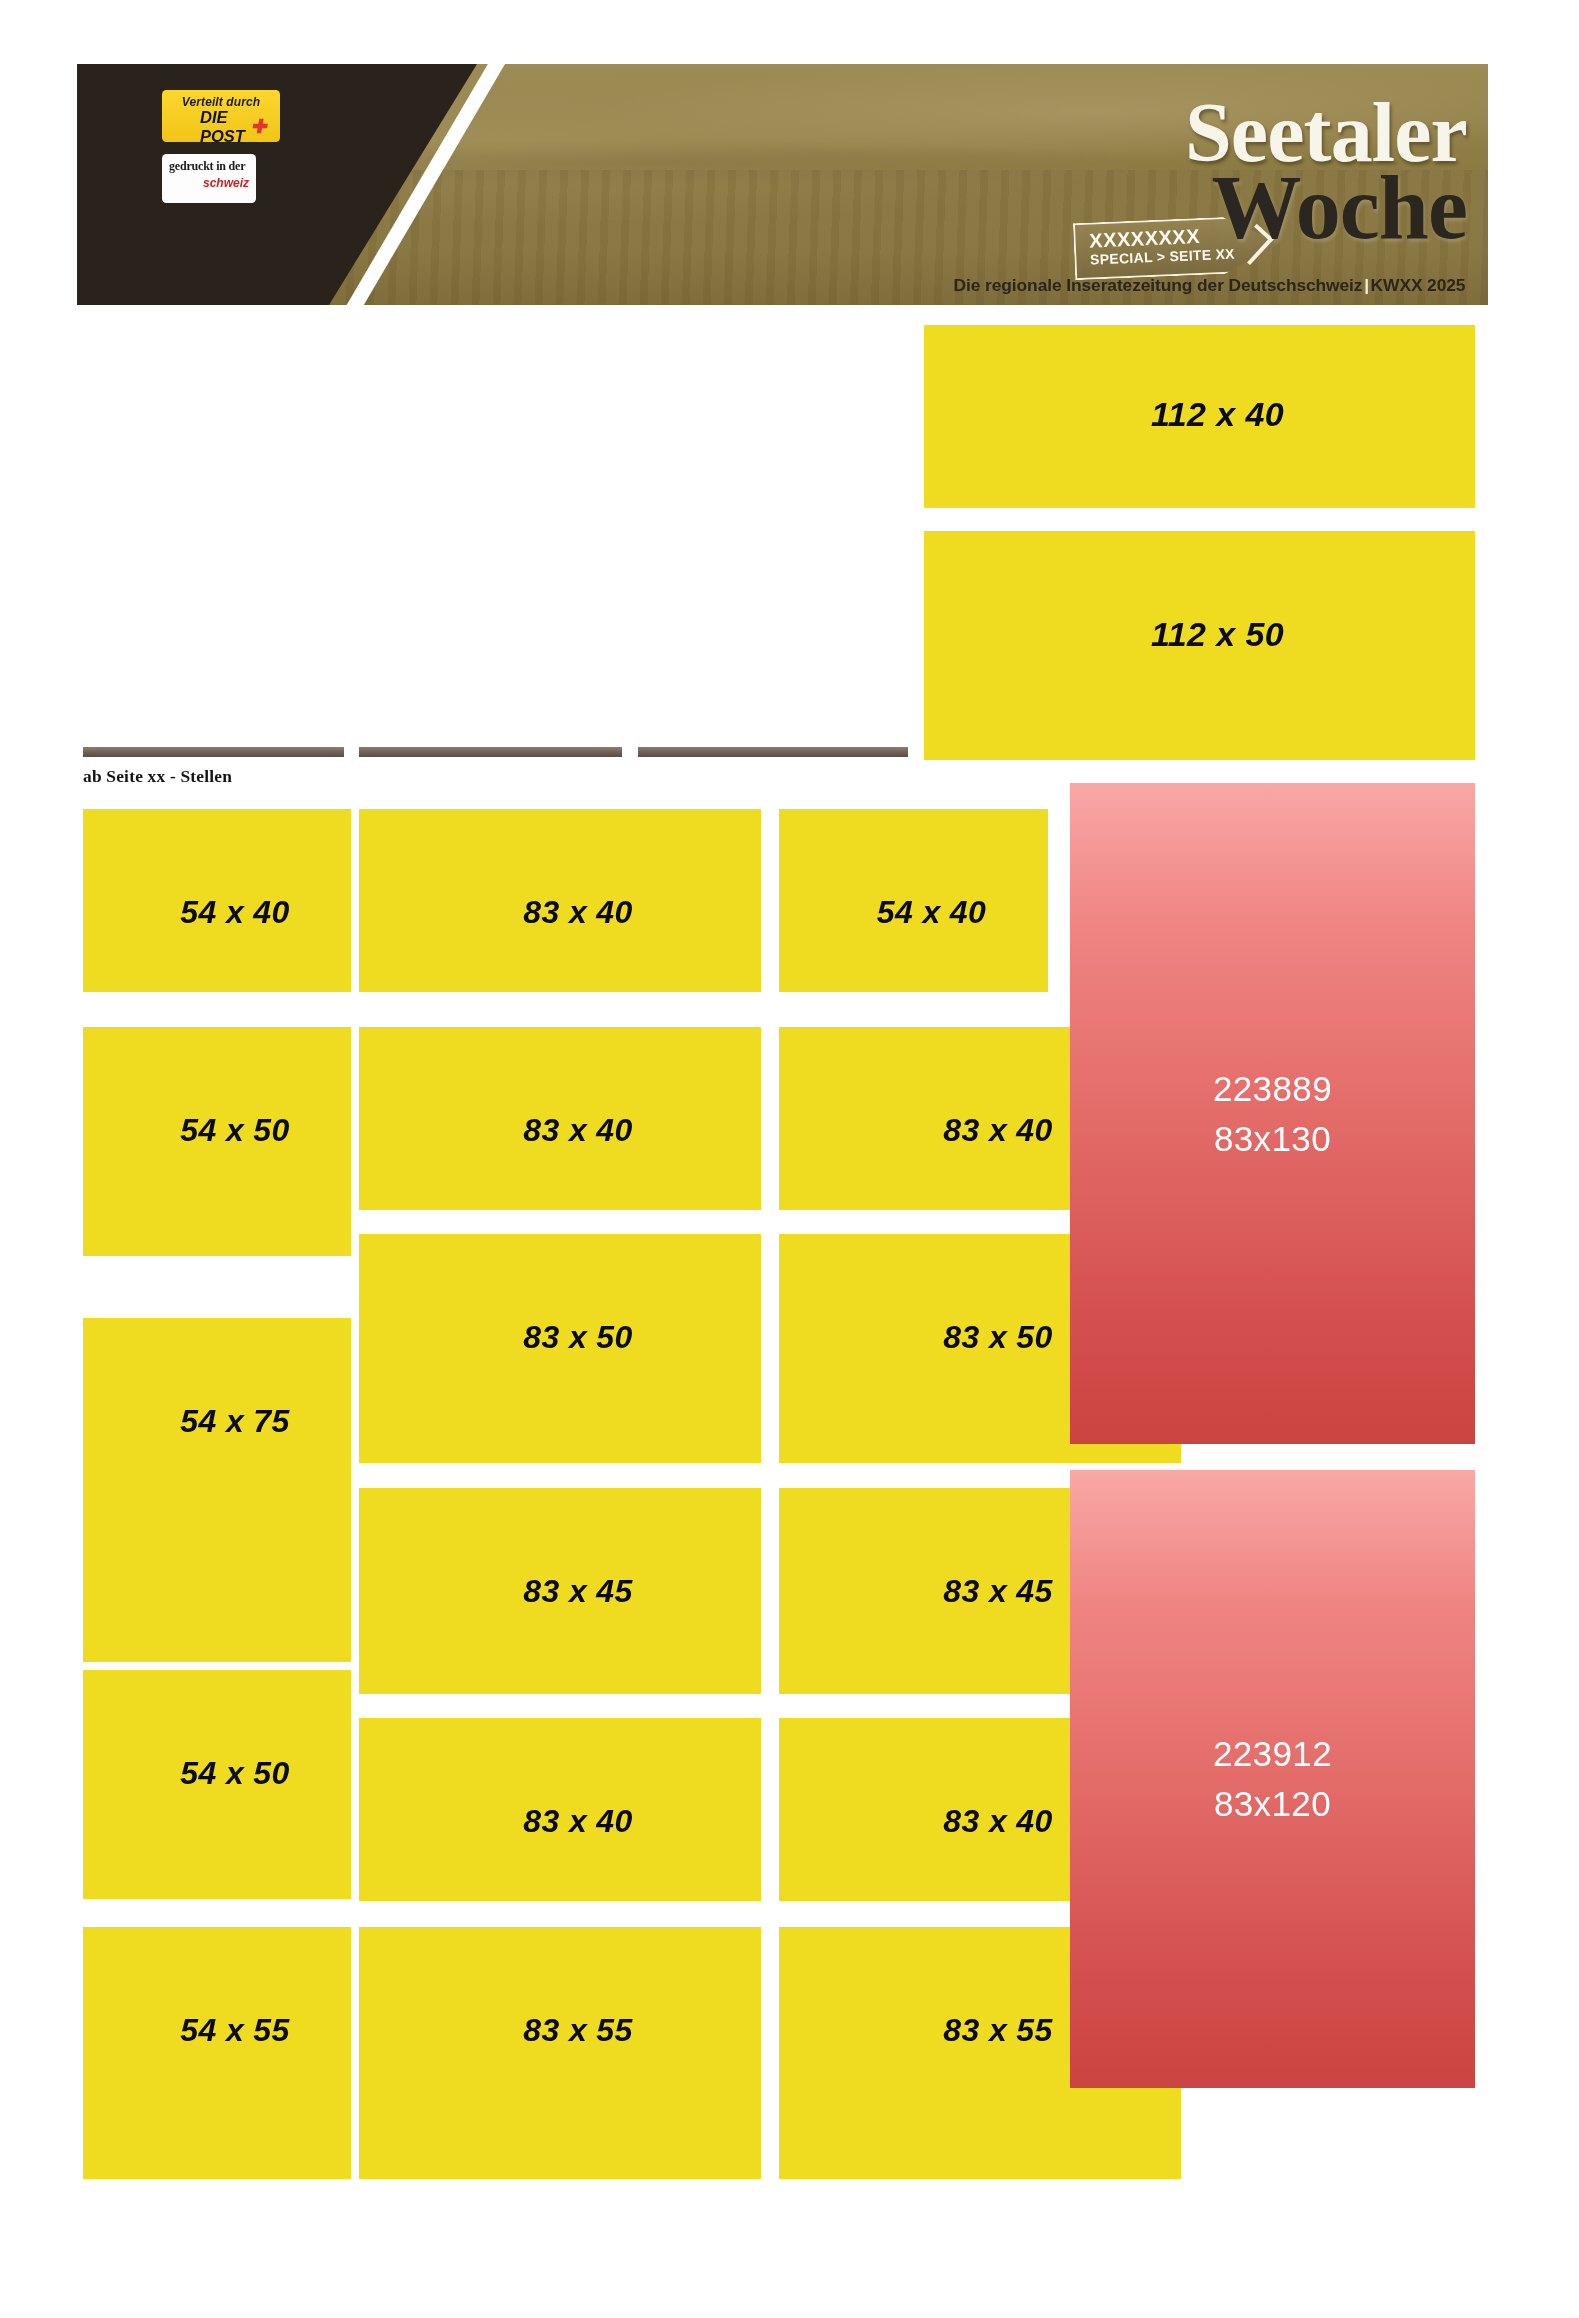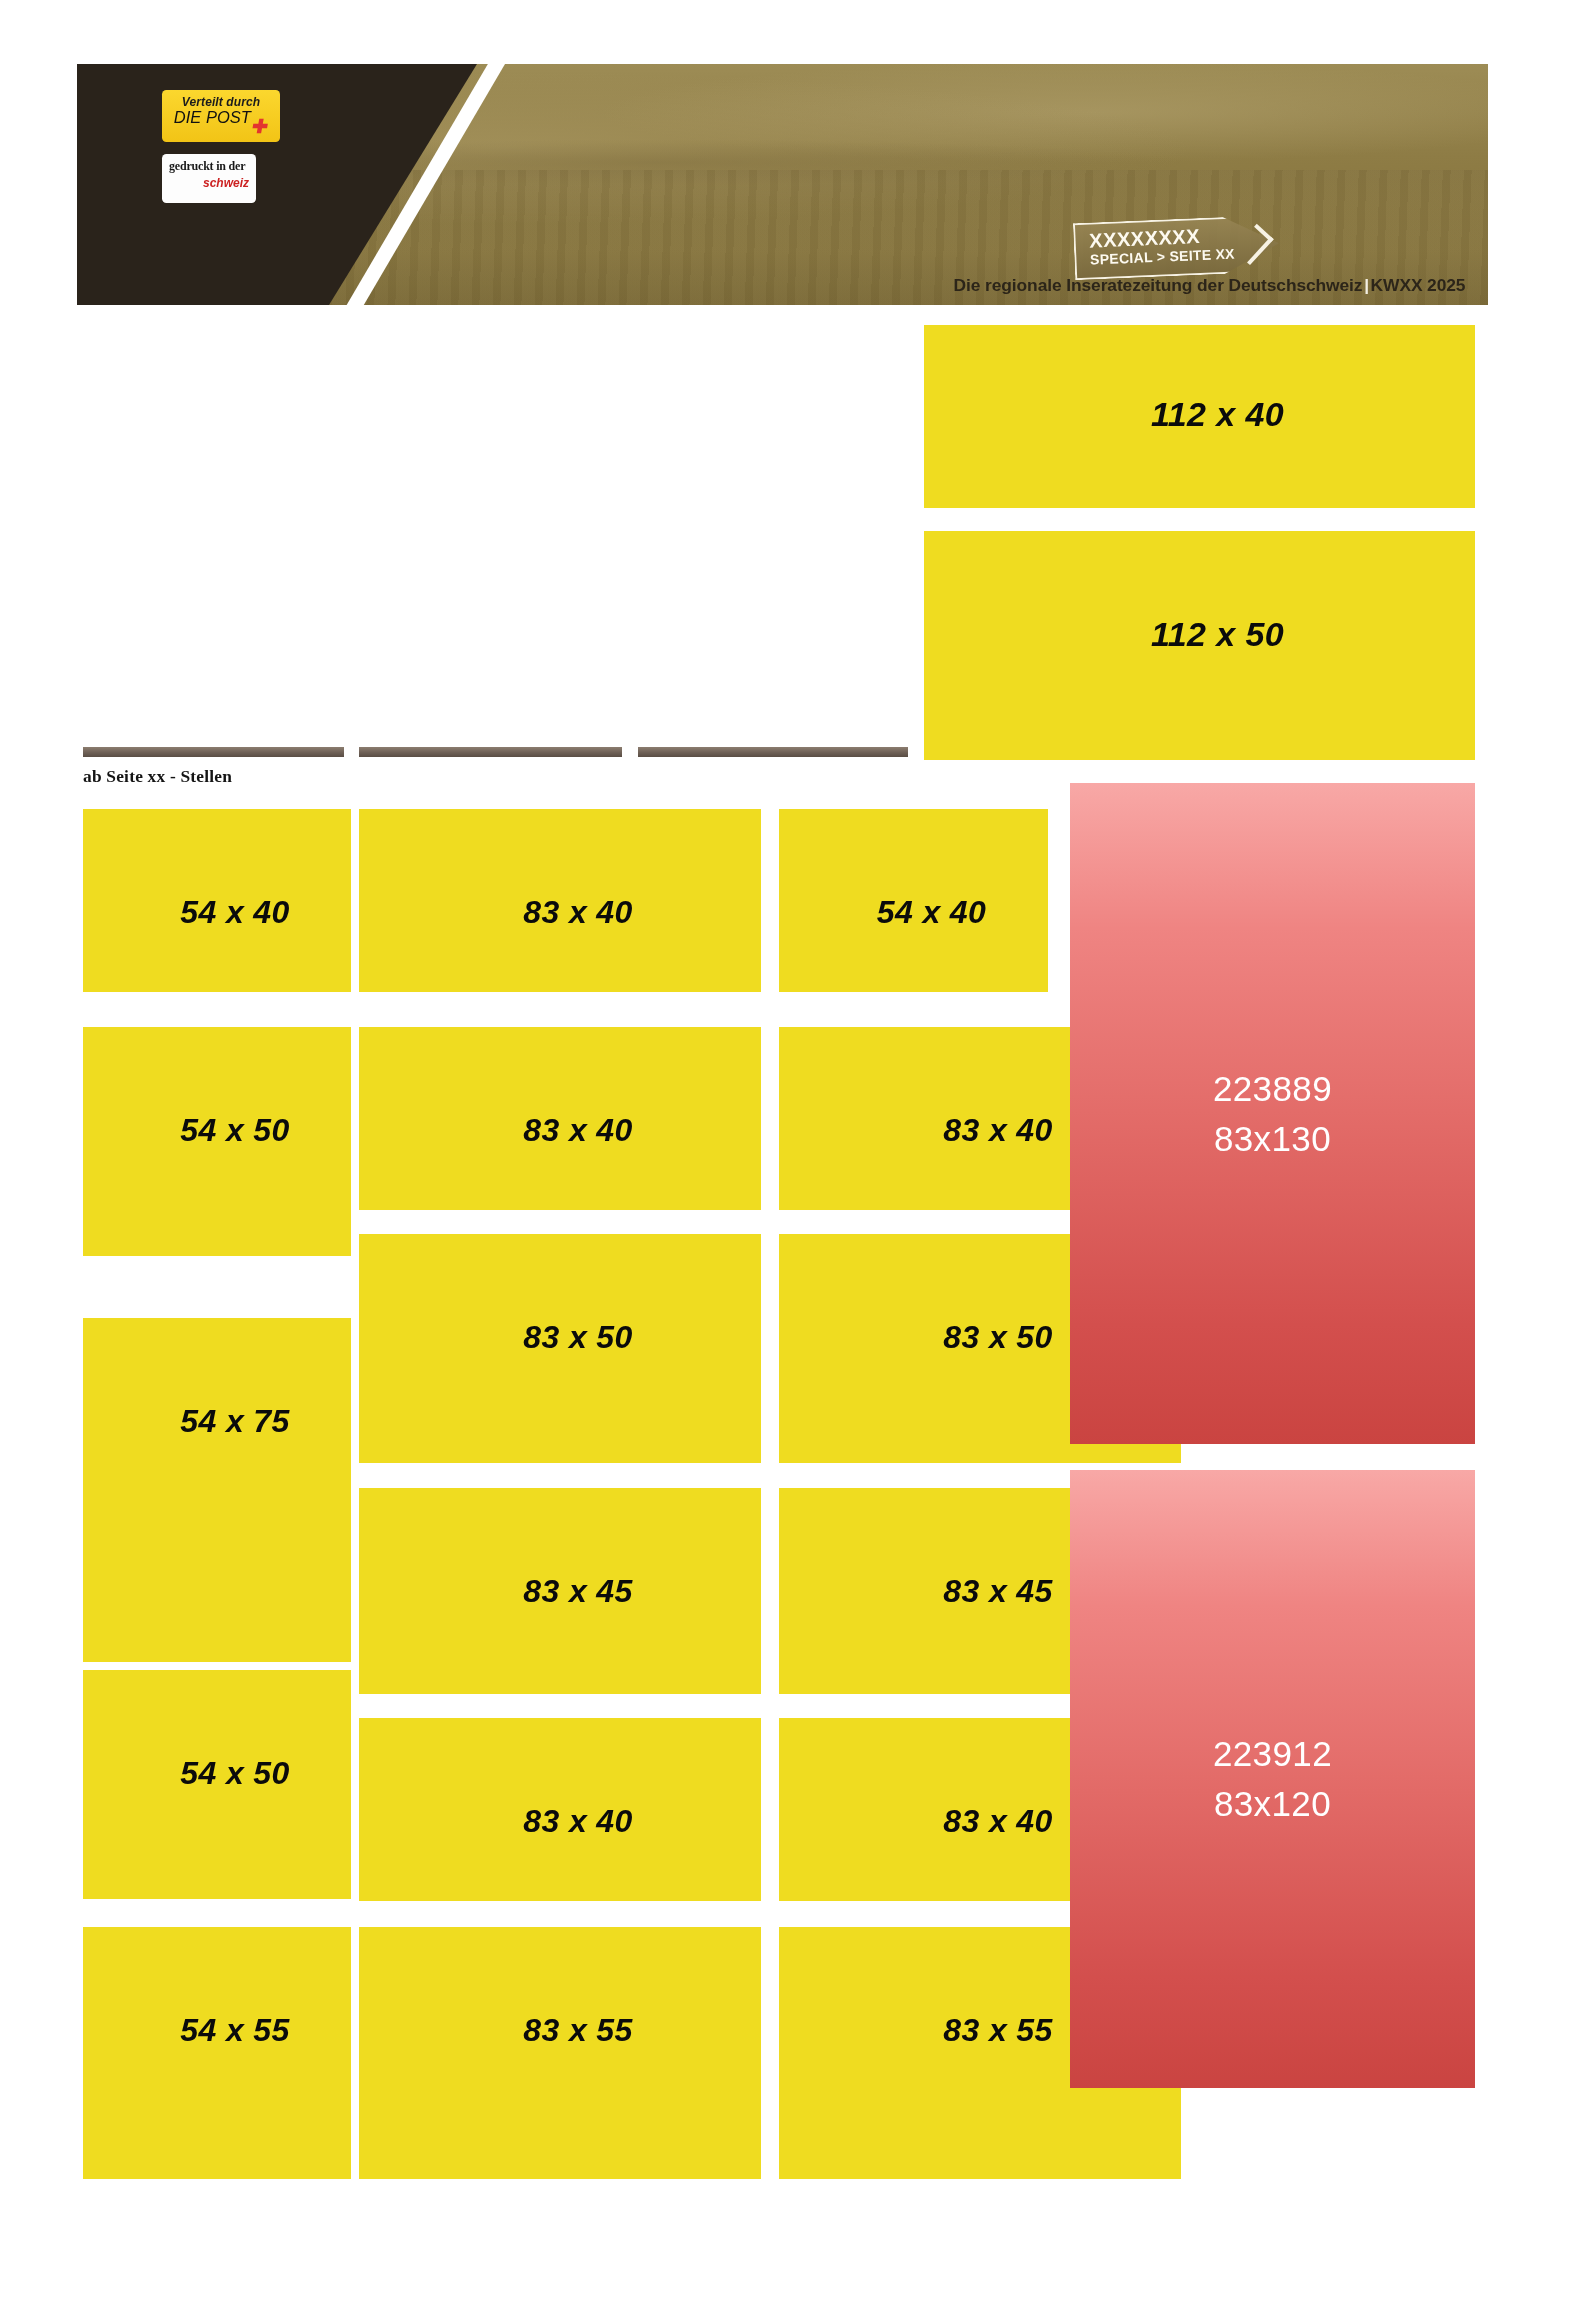--- a/index.html
+++ b/index.html
@@ -70,23 +70,24 @@
     background: linear-gradient(180deg,#fbd72e 0%, #f2c416 100%);
     border-radius: 4.4px;
     z-index: 5;
     padding-top: 5.2px;
   }
   .post-badge .l1 {
     font-size: 12px; font-weight: 700; font-style: italic;
     color: #1c1c1c; text-align: center; letter-spacing: 0.1px;
   }
   .post-badge .l2 {
-    font-size: 16.5px; font-weight: 400; font-style: italic;
-    color: #111; text-align: center; margin-top: -0.9px;
+    font-size: 16.5px; font-weight: 700; font-style: italic;
+    color: #111; text-align: left; margin-top: -0.9px;
     padding-right: 17.4px;
+    padding-left: 38px;
   }
   .post-badge .swisscross {
     position: absolute; right: 8.7px; bottom: 5.2px;
     width: 19px; height: 19px;
     color: #e3342f; font-size: 19px; font-weight: 900; line-height: 17.4px;
     transform: skewX(-10deg);
   }
   .ch-badge {
     position: absolute;
     left: 85px; top: 90px;
@@ -258,20 +259,24 @@
       <div class="l2">schweiz</div>
     </div>
 
     <div class="road-sign">
       <div class="plate"></div>
       <div class="rs-l1">XXXXXXXX</div>
       <div class="rs-l2">SPECIAL &gt; SEITE XX</div>
       <div class="chev"></div>
     </div>
 
+    <div class="mast-title">
+      <div class="t1">Seetaler</div>
+      <div class="t2">Woche</div>
+    </div>
 
     <div class="mast-tag">
       <span>Die regionale Inseratezeitung der Deutschschweiz</span><span class="sep">|</span><span>KWXX 2025</span>
     </div>
   </div>
 
   <div id="top-ads-layer">
       <div class="adbox big" style="left: 924px; top: 325px; width: 551px; height: 183px;">
         <div class="lbl" style="top: 70px;">112 x 40</div>
       </div>

